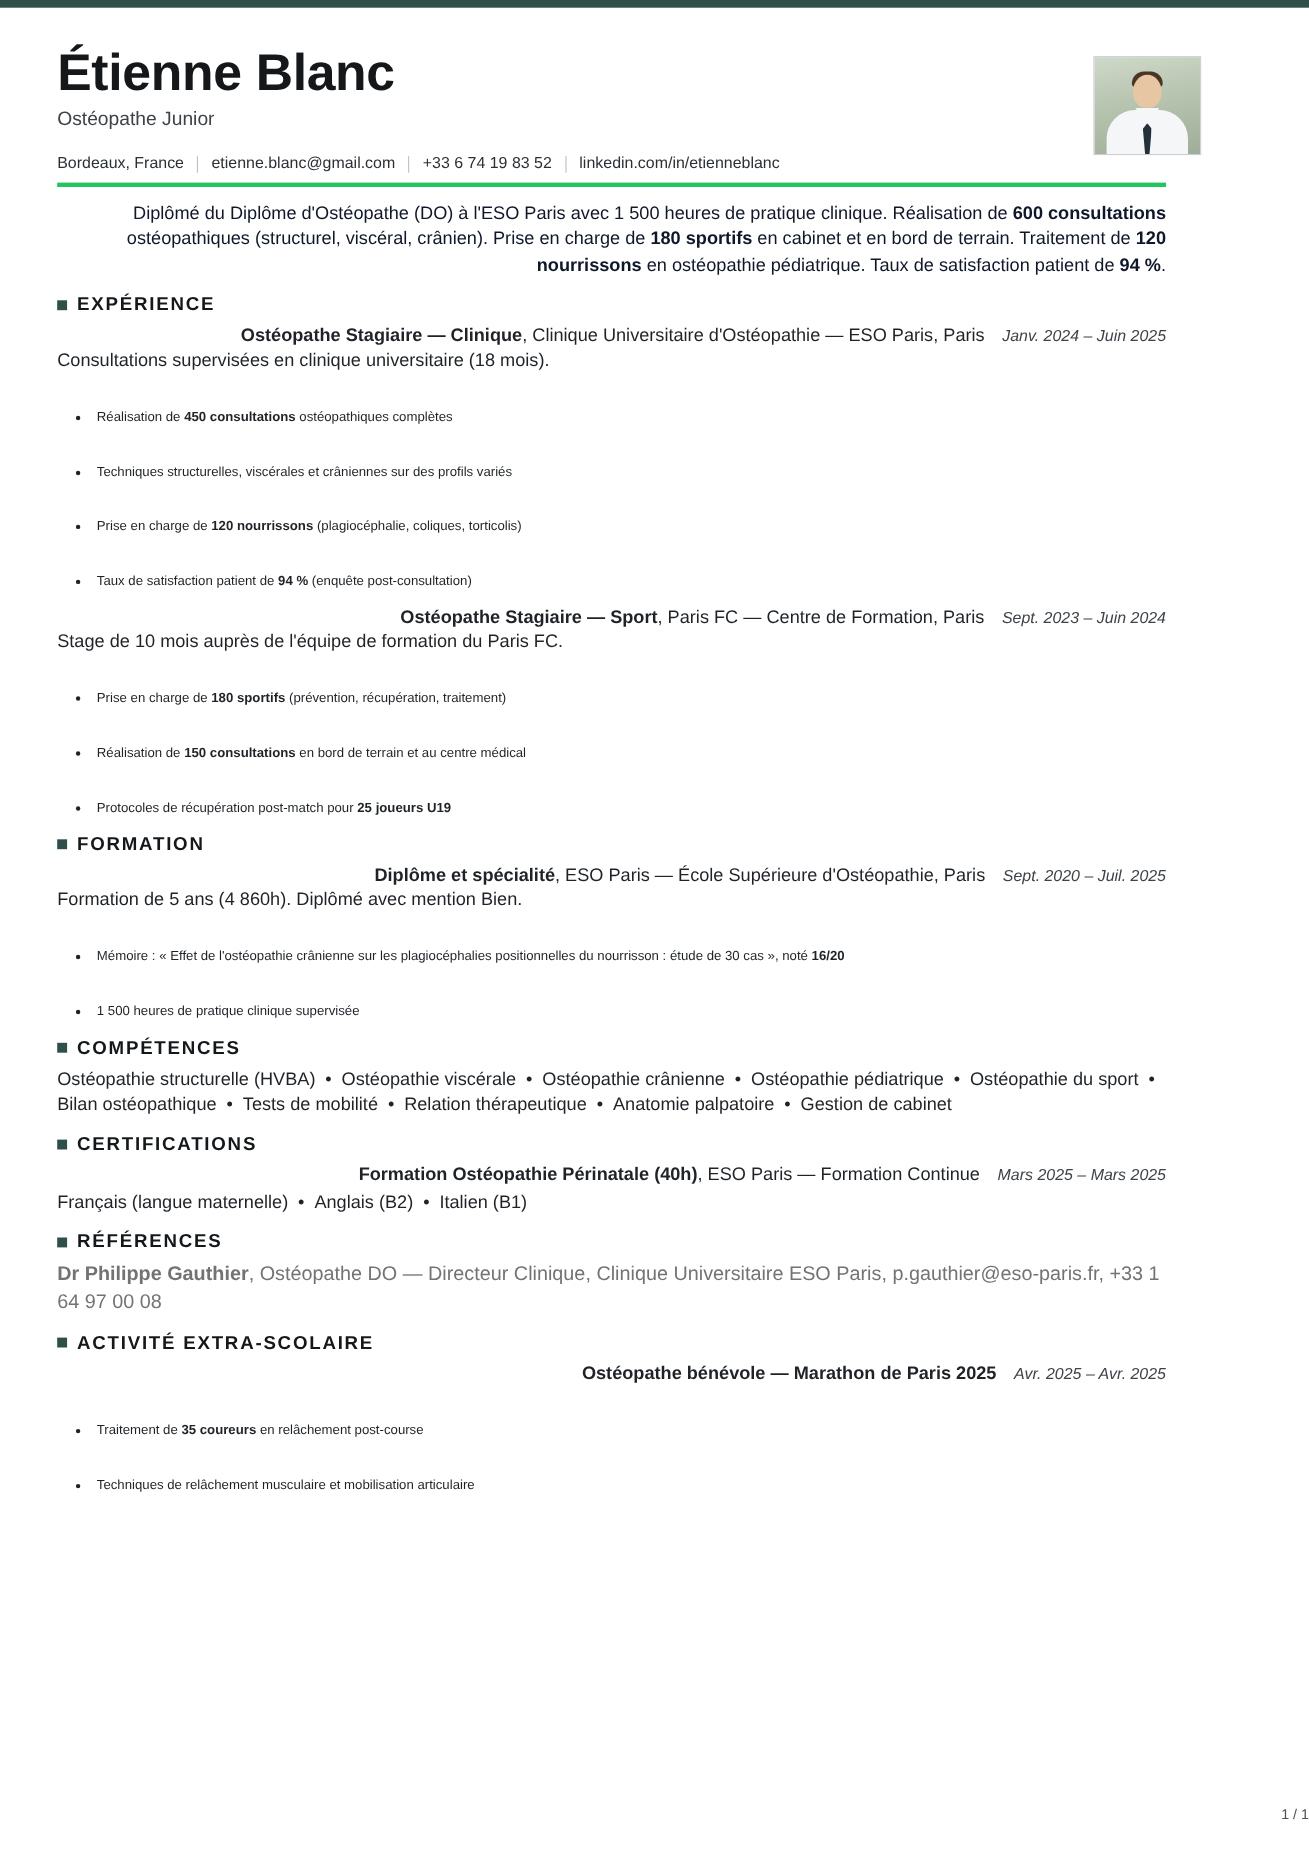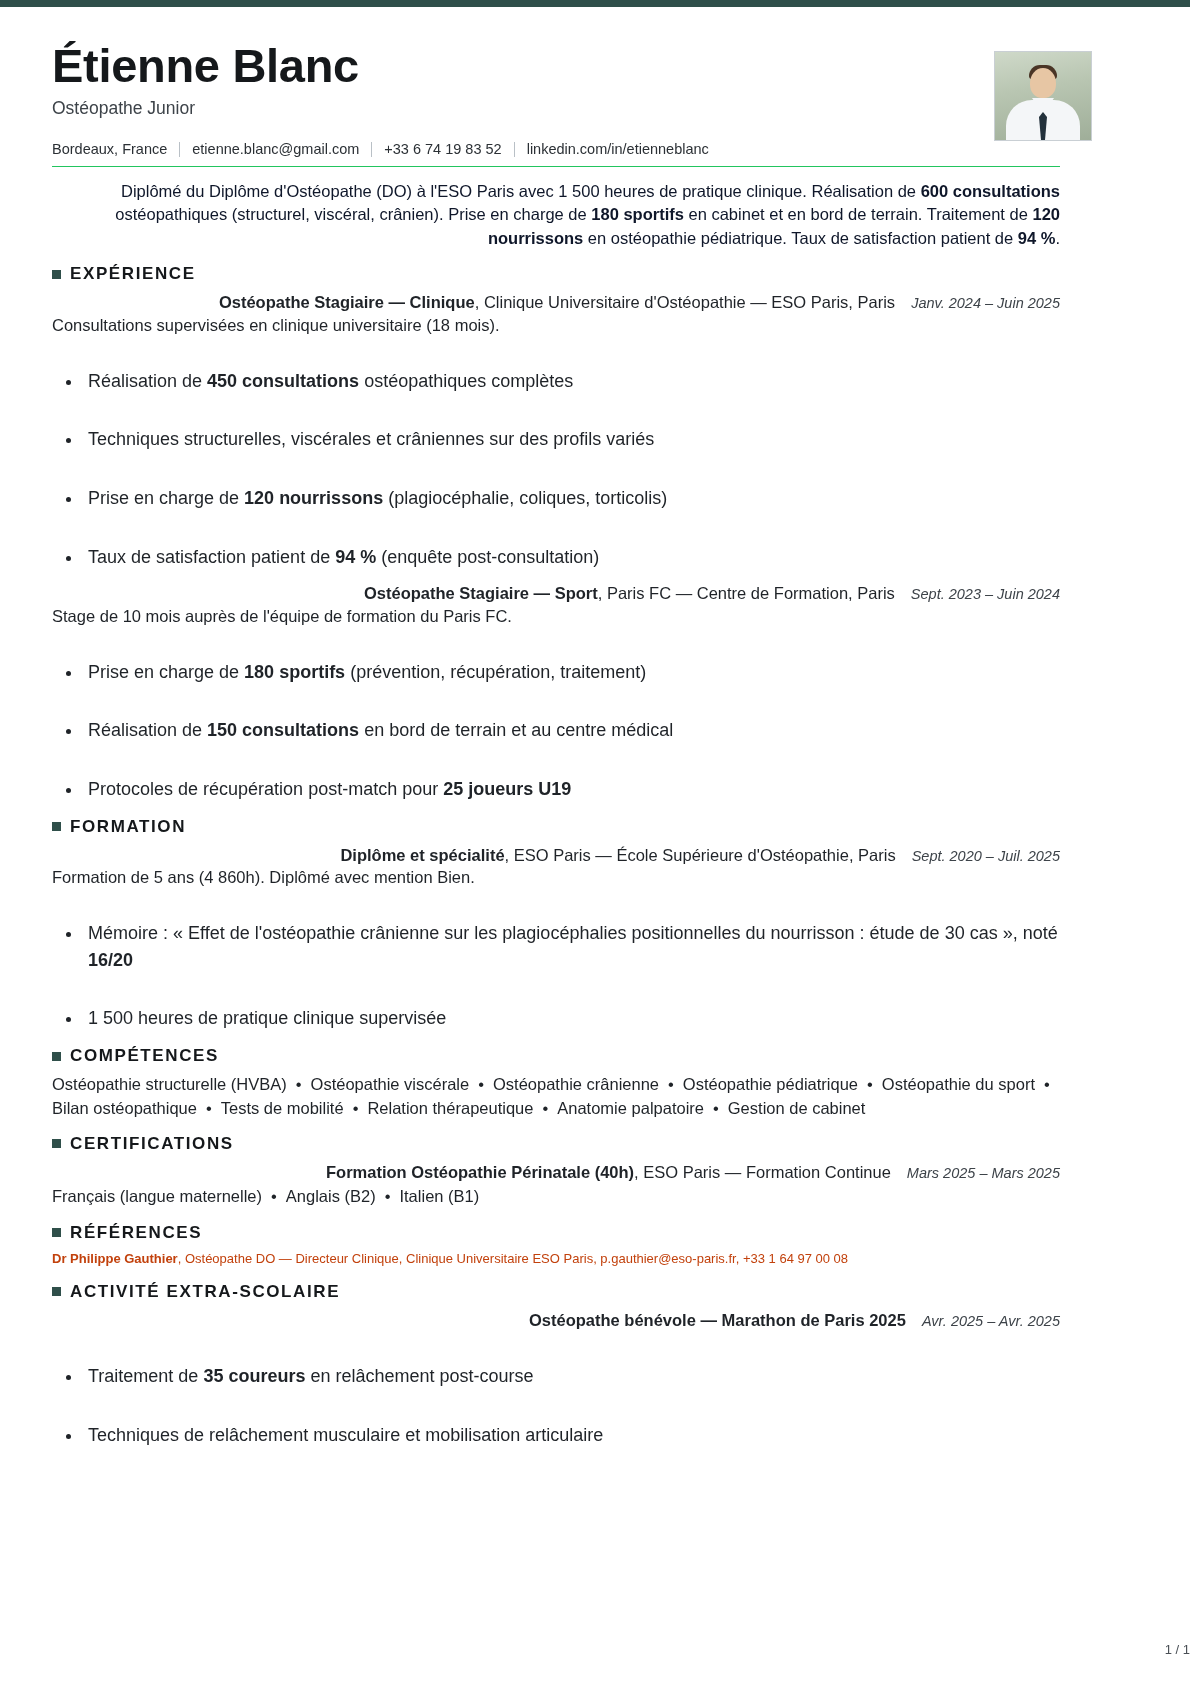--- a/index.html
+++ b/index.html
@@ -113,21 +113,21 @@
     clip-path: polygon(0 0, 100% 0, 50% 100%);
   }
   
   .contact {
     display: flex;
     align-items: center;
     flex-wrap: wrap;
     font-size: 14.5px;
     color: #2b3035;
     padding-bottom: 9px;
-    border-bottom: 1px solid #22c55e;
+    border-bottom: 4px solid #22c55e;
     margin-bottom: 0;
   }
   .contact .item {
     padding-right: 12px;
   }
   .contact .sep {
     display: inline-block;
     width: 1px;
     height: 15px;
     background: #b9c0c6;
@@ -186,42 +186,42 @@
     font-size: 16.5px;
     color: #1f2328;
     line-height: 1.35;
     margin-bottom: 2px;
   }
   ul.bullets {
     margin: 6px 0 12px 0;
     padding-left: 31px;
   }
   ul.bullets li {
-    font-size: 18px;
+    font-size: 12px;
     line-height: 1.48;
     color: #1f2328;
     padding-left: 5px;
     margin-top: 32px;
   }
   ul.bullets li b { font-weight: bold; }
   
   .inline-list {
     font-size: 16.5px;
     line-height: 1.42;
     color: #1f2328;
   }
   .inline-list .dot {
     display: inline-block;
     margin: 0 9px;
     color: #1f2328;
   }
   .plain-line {
-    font-size: 13px;
+    font-size: 18px;
     line-height: 1.4;
-    color: #c2410c;
+    color: #737373;
   }
   .plain-line b { font-weight: bold; }
   .footer {
     position: absolute;
     bottom: 26px;
     left: 0;
     width: 100%;
     text-align: right;
     font-size: 13px;
     color: #4a5056;

